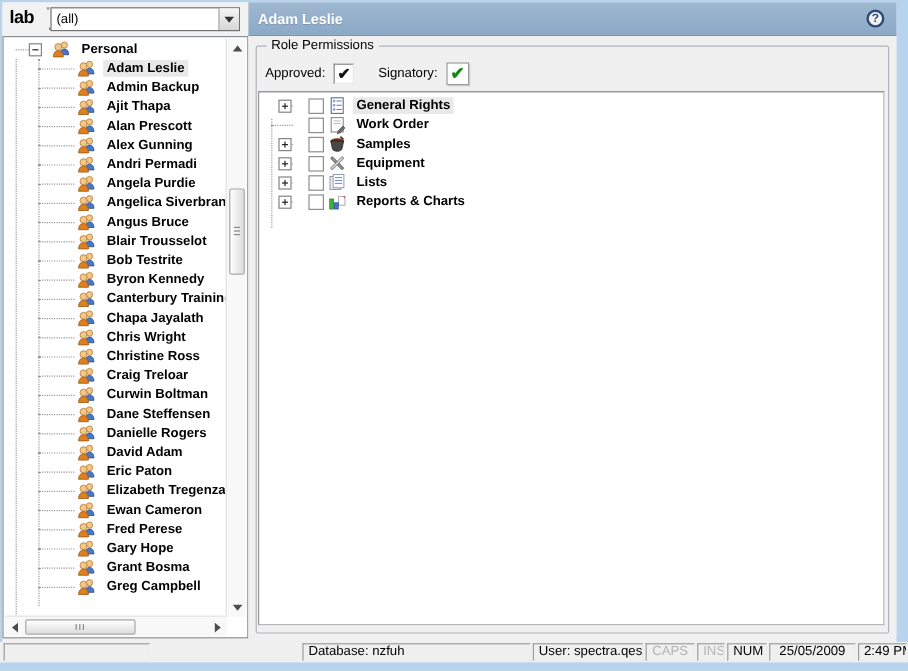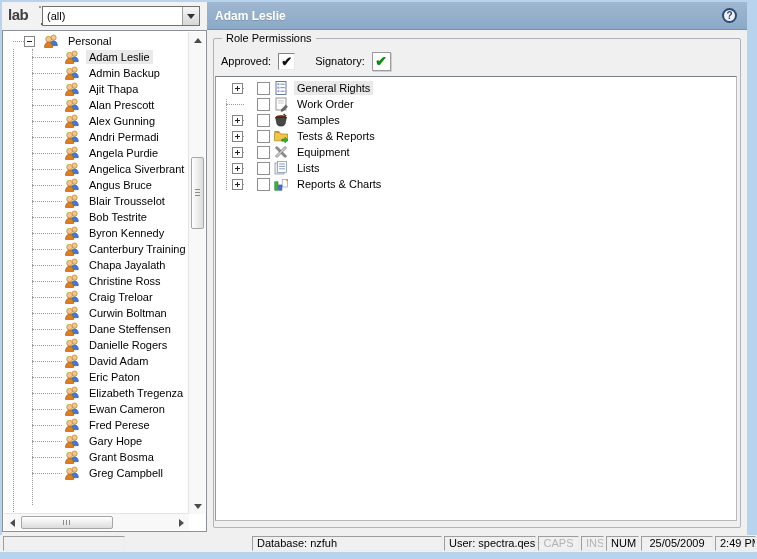--- a/index.html
+++ b/index.html
@@ -7,21 +7,21 @@
   .win {
     position:relative; width:757px; height:559px;
     background:#b7d3ed; overflow:hidden;
     font-family:"Liberation Sans", sans-serif; font-size:11px; color:#000;
   }
   .client { position:absolute; left:2px; top:2px; width:745px; height:533px; background:#f0f0f0; }
 
   
   .topbar { position:absolute; left:0; top:0; width:205px; height:28px; background:#f2f2f2; }
   .logo { position:absolute; left:6px; top:4px; width:30px; height:20px;
-          color:#404040; font-weight:bold; font-size:15px; letter-spacing:-0.5px; }
+          color:#000000; font-weight:bold; font-size:15px; letter-spacing:-0.5px; }
   .logo .dots { position:absolute; right:-3px; top:0; width:2px; height:2px; background:#9a9a9a;
                 box-shadow:4px 0 0 #9a9a9a, 2px 17px 0 #c0272d; }
   .combo { position:absolute; left:40px; top:4px; width:158px; height:20px; background:#fff;
            border:1px solid #707070; display:flex; align-items:center; }
   .combo-txt { flex:1; padding-left:4px; }
   .combo-btn { width:17px; height:18px; background:linear-gradient(180deg,#f6f6f6,#d7d7d7);
                border-left:1px solid #a0a0a0; display:flex; align-items:center; justify-content:center; }
   .tri-down { width:0; height:0; border-left:4px solid transparent; border-right:4px solid transparent; border-top:5px solid #333; }
 
   
@@ -33,21 +33,21 @@
   .prow { position:relative; height:16px; display:flex; align-items:center; white-space:nowrap; overflow:hidden; }
   .prow.root  { padding-left:20px; }
   .prow.child { padding-left:60px; }
   .rstub { position:absolute; left:9px;  top:50%; width:11px; border-top:1px dotted #9a9a9a; }
   .cstub { position:absolute; left:28px; top:50%; width:30px; border-top:1px dotted #9a9a9a; }
   .expander { position:relative; width:11px; height:11px; flex:none; background:#fff; border:1px solid #848484; margin-right:8px; }
   .expander::before { content:''; position:absolute; left:2px; right:2px; top:4px; height:1px; background:#222; }
   .expander.plus::after { content:''; position:absolute; top:2px; bottom:2px; left:4px; width:1px; background:#222; }
   .expander.hidden { visibility:hidden; }
   .i16 { width:16px; height:16px; flex:none; }
-  .plabel { margin-left:6px; padding:1px 3px; }
+  .plabel { margin-left:6px; padding:1px 3px;font-weight:bold; }
   .sel > .plabel { background:#e9e9e9; }
 
   
   .vsb { position:absolute; right:1px; top:1px; width:17px; height:482px; background:#f8f8f8; border-left:1px solid #e4e4e4; }
   .sb-btn { position:absolute; left:0; width:17px; height:16px; display:flex; align-items:center; justify-content:center; }
   .tri-up    { width:0;height:0;border-left:4px solid transparent;border-right:4px solid transparent;border-bottom:5px solid #4d4d4d; }
   .tri-dn    { width:0;height:0;border-left:4px solid transparent;border-right:4px solid transparent;border-top:5px solid #4d4d4d; }
   .tri-lf    { width:0;height:0;border-top:4px solid transparent;border-bottom:4px solid transparent;border-right:5px solid #4d4d4d; }
   .tri-rt    { width:0;height:0;border-top:4px solid transparent;border-bottom:4px solid transparent;border-left:5px solid #4d4d4d; }
   .vthumb { position:absolute; left:2px; top:125px; width:13px; height:72px;
@@ -289,20 +289,27 @@
     <svg class="i16">
               <use href="#sym-users"></use>
             </svg>
     <span class="plabel">Chapa Jayalath</span>
           </div>
           <div class="prow child">
     <span class="cstub"></span>
     <svg class="i16">
               <use href="#sym-users"></use>
             </svg>
+    <span class="plabel">Chris Wright</span>
+          </div>
+          <div class="prow child">
+    <span class="cstub"></span>
+    <svg class="i16">
+              <use href="#sym-users"></use>
+            </svg>
     <span class="plabel">Christine Ross</span>
           </div>
           <div class="prow child">
     <span class="cstub"></span>
     <svg class="i16">
               <use href="#sym-users"></use>
             </svg>
     <span class="plabel">Craig Treloar</span>
           </div>
           <div class="prow child">
@@ -440,29 +447,20 @@
     <span class="plabel">Work Order</span>
             </div>
             <div class="permrow">
     <span class="pstub"></span>
     <span class="expander plus"></span>
     <span class="cb13"></span>
     <svg class="i16">
                 <use href="#sym-samples"></use>
               </svg>
     <span class="plabel">Samples</span>
-            </div>
-            <div class="permrow">
-    <span class="pstub"></span>
-    <span class="expander plus"></span>
-    <span class="cb13"></span>
-    <svg class="i16">
-                <use href="#sym-tests"></use>
-              </svg>
-    <span class="plabel">Tests &amp; Reports</span>
             </div>
             <div class="permrow">
     <span class="pstub"></span>
     <span class="expander plus"></span>
     <span class="cb13"></span>
     <svg class="i16">
                 <use href="#sym-equipment"></use>
               </svg>
     <span class="plabel">Equipment</span>
             </div>

